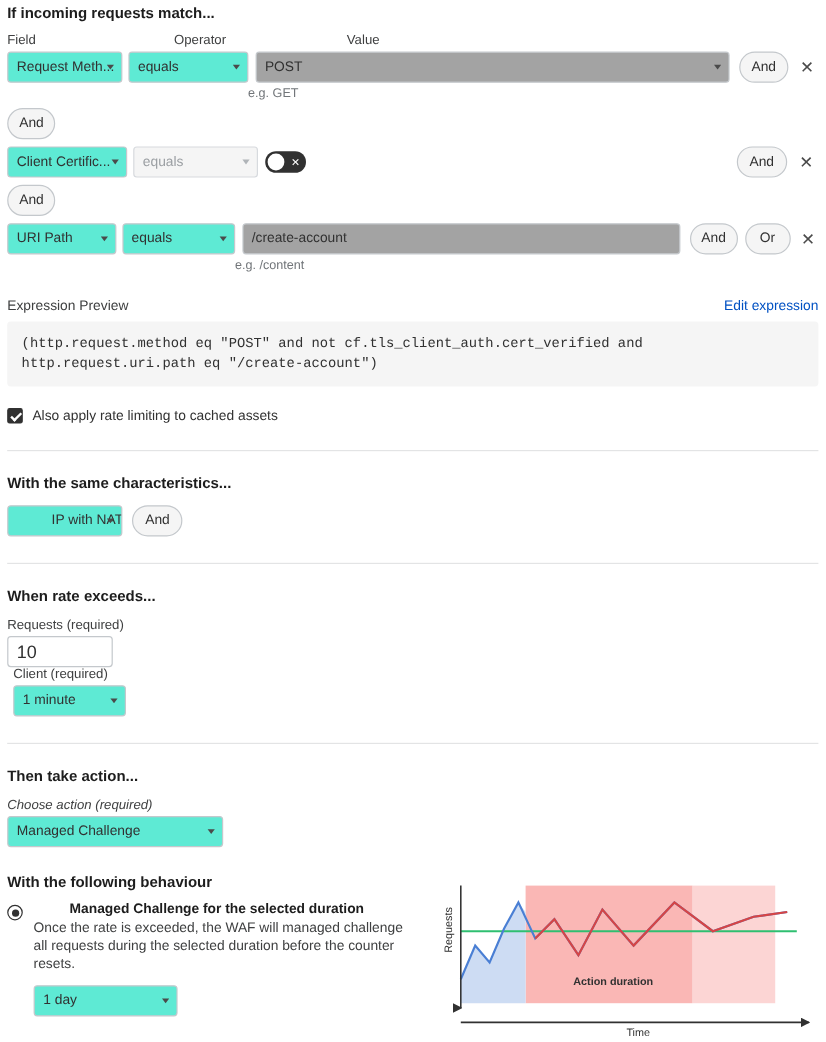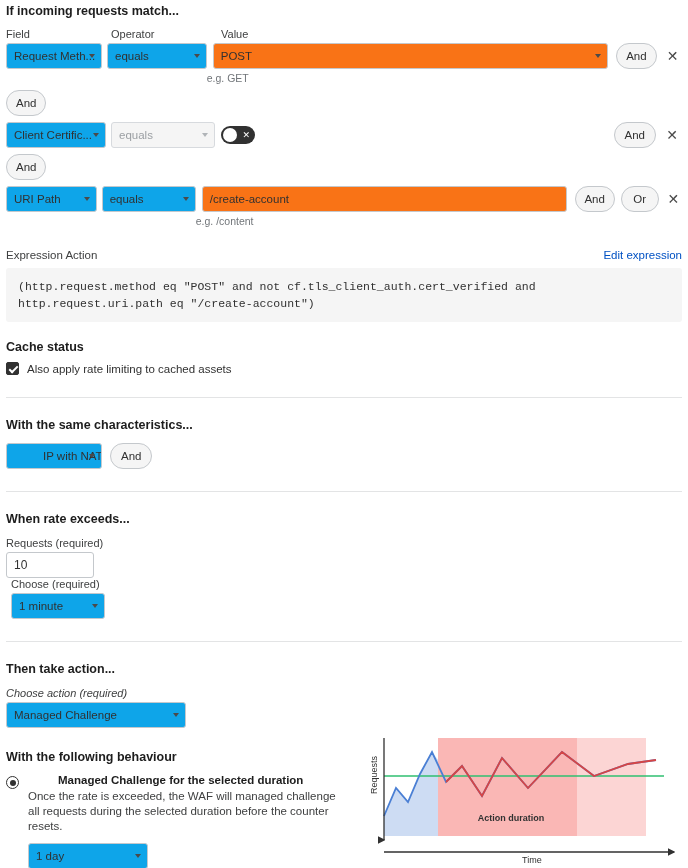--- a/index.html
+++ b/index.html
@@ -19,36 +19,36 @@
     color: #1d1d1d;
     margin: 0 0 10px 0;
   }
   .h-title {
     font-size: 12.5px;
     font-weight: bold;
     color: #1d1d1d;
   }
 
   
-  .col-labels { display: flex; align-items: flex-end; margin-bottom: 3px; }
+  .col-labels { display: flex; align-items: flex-end; margin-bottom: 3px; gap: 34px; }
   .col-label {
     font-size: 11px;
     color: #3f4041;
   }
   .lbl-field { width: 100px; }
   .lbl-operator { width: 104px; margin-left: 5px;}
   .lbl-value { margin-left: 6px; }
 
   .rule-row { display: flex; align-items: flex-start; }
   .sel {
     position: relative;
     height: 26px;
     border: 1px solid #c4c8cc;
     border-radius: 3px;
-    background: #0ea5e9;
+    background: #5eead4;
     font-size: 11.5px;
     color: #313131;
     display: flex;
     align-items: center;
     padding: 0 18px 0 7px;
     white-space: nowrap;
     overflow: hidden;
   }
   .sel.disabled { background: #f5f5f5; color: #9b9fa3; border-color: #d7dade; }
   .sel .caret {
@@ -61,21 +61,21 @@
   }
   .sel.disabled .caret { border-top-color: #b0b4b8; }
 
   .sel-field { width: 100px; }
   .sel-op { width: 104px; margin-left: 5px; }
 
   .val-input {
     height: 26px;
     border: 1px solid #c4c8cc;
     border-radius: 3px;
-    background: #f97316;
+    background: #a3a3a3;
     font-size: 11.5px;
     color: #313131;
     display: flex;
     align-items: center;
     padding: 0 18px 0 7px;
     margin-left: 6px;
     position: relative;
     white-space: nowrap;
     overflow: hidden;
   }
@@ -207,21 +207,21 @@
   .radio-desc { font-size: 11.5px; color: #3f4041; line-height: 15px; margin-top: 3px; }
 
   
   .chart-wrap { position: absolute; left: 366px; top: 730px; width: 316px; height: 136px; }
 
   .small-input {
     height: 26px;
     border: 1px solid #c4c8cc;
     border-radius: 3px;
     background: #fff;
-    font-size: 12px;
+    font-size: 15px;
     color: #313131;
     display: flex; align-items: center;
     padding: 0 7px;
   }
 </style>
 </head>
 <body>
 
 <div class="page">
 
@@ -294,27 +294,26 @@
           <span>/create-account</span>
         </div>
         <div class="helper">e.g. /content</div>
       </div>
       <div class="btn btn-and">And</div>
       <div class="btn btn-or">Or</div>
       <div class="close-x">✕</div>
     </div>
 
     <div class="exp-head">
-      <div class="exp-label">Expression Action</div>
+      <div class="exp-label">Expression Preview</div>
       <div class="exp-edit">Edit expression</div>
     </div>
     <div class="exp-box">(http.request.method eq "POST" and not cf.tls_client_auth.cert_verified and http.request.uri.path eq "/create-account")</div>
 
     <div style="margin-top:18px;">
-      <div class="h-title">Cache status</div>
       <div class="chk-row">
         <span class="chkbox checked"></span>
         <span class="chk-label">Also apply rate limiting to cached assets</span>
       </div>
     </div>
 
     <hr class="sep">
 
     <div style="margin-top:20px;">
       <div class="h-title">With the same characteristics...</div>
@@ -332,21 +331,21 @@
     <div style="margin-top:20px;">
       <div class="h-title">When rate exceeds...</div>
       <div style="display:flex; margin-top:11px;flex-direction:column;">
         <div>
           <div class="col-label">Requests (required)</div>
           <div class="small-input" style="width:88px; margin-top:3px;">
             <span>10</span>
           </div>
         </div>
         <div style="margin-left:5px;">
-          <div class="col-label">Choose (required)</div>
+          <div class="col-label">Client (required)</div>
           <div class="sel" style="width:94px; margin-top:3px;">
             <span>1 minute</span>
             <span class="caret"></span>
           </div>
         </div>
       </div>
     </div>
 
     <hr class="sep">
 

